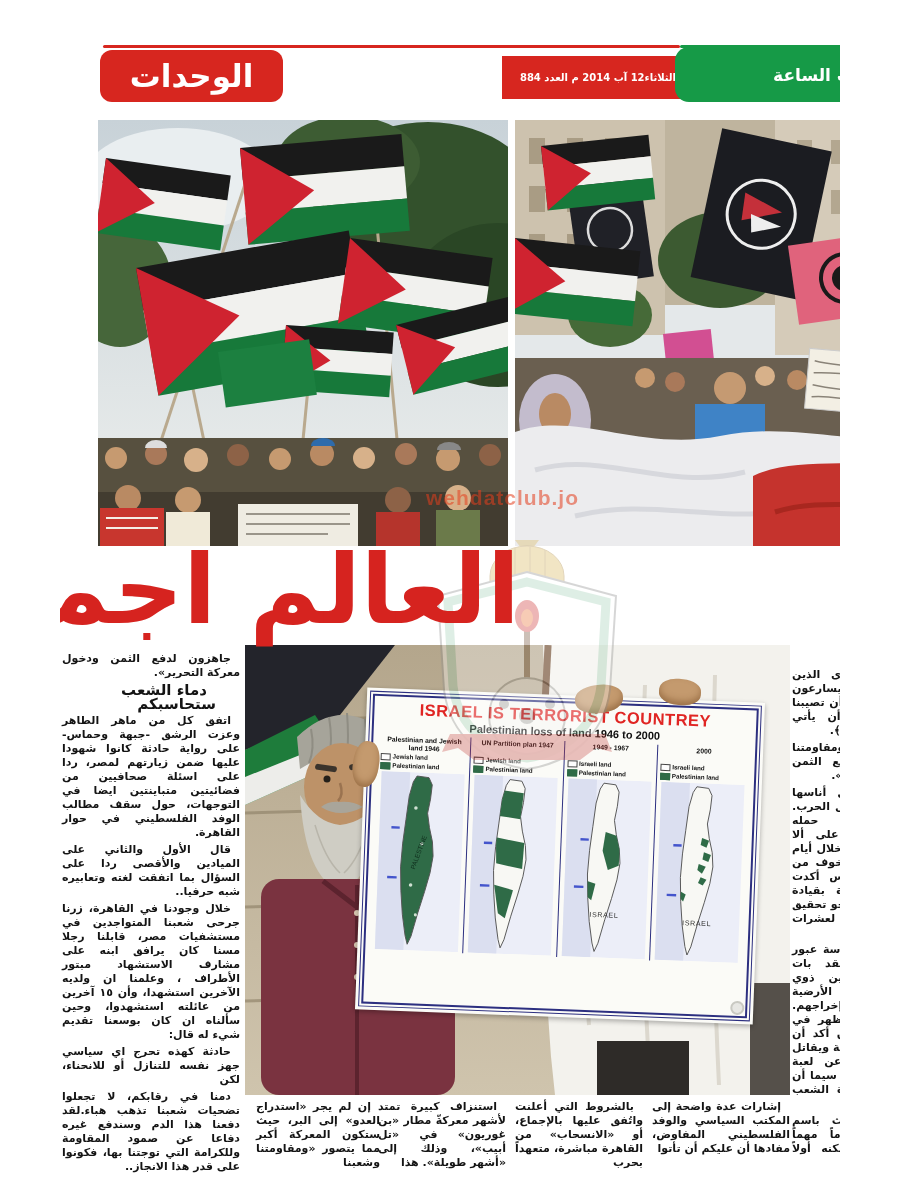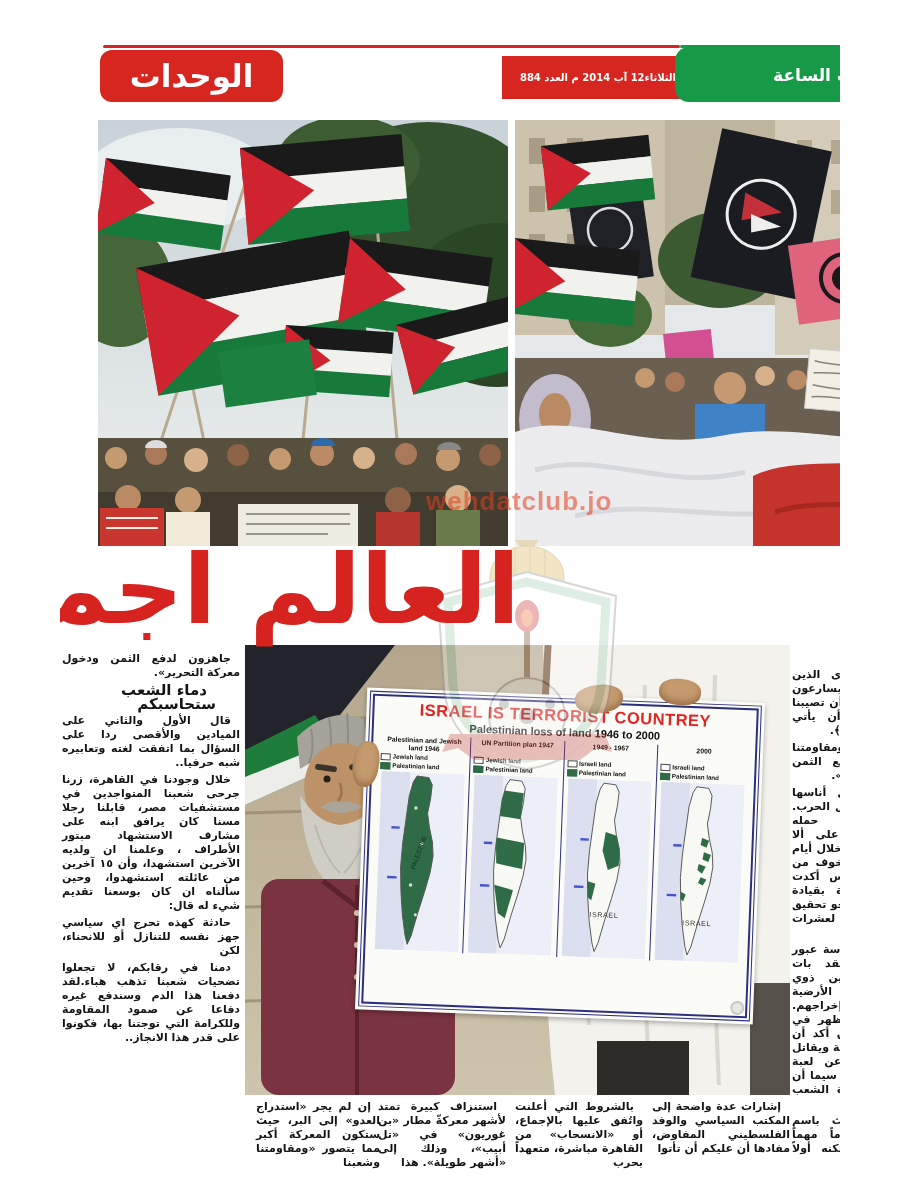--- a/index.html
+++ b/index.html
@@ -21,21 +21,21 @@
   .section-num{font-size:24px;font-weight:bold;font-family:"Liberation Sans",sans-serif;}
   
   .photo{overflow:hidden;background:#ddd;}
   .photo-left{left:38px;top:120px;width:410px;height:426px;}
   .photo-right{left:455px;top:120px;width:407px;height:426px;}
   .photo-mid{left:185px;top:645px;width:545px;height:450px;}
   .photo svg{display:block;}
   
   .headline{right:320px;top:540px;font-size:96px;line-height:1.05;font-weight:bold;color:#d6231f;
             white-space:nowrap;direction:rtl;z-index:6;}
-  .wm-url{left:366px;top:486px;font-family:"Liberation Sans",sans-serif;font-weight:bold;font-size:26px;
+  .wm-url{left:366px;top:486px;font-family:"Liberation Sans",sans-serif;font-weight:bold;font-size:21px;
           letter-spacing:1px;color:rgba(228,62,30,0.55);z-index:5;}
   .crest{left:360px;top:538px;z-index:5;opacity:0.34;}
   
   .ar{direction:rtl;text-align:justify;font-weight:bold;color:#141414;font-size:11px;line-height:14px;}
   .ar p{margin:0 0 3px 0;text-indent:9px;}
   .col-right{left:732px;top:668px;width:166px;height:496px;}
   .col-left{left:2px;top:652px;width:178px;height:512px;}
   .kicker-wrap{left:733px;top:645px;width:163px;text-align:right;direction:rtl;z-index:4;}
   .kicker{display:inline-block;color:#009a4d;font-size:13px;font-weight:bold;
           border-bottom:2px dotted #009a4d;padding-bottom:1px;}
@@ -498,20 +498,21 @@
     <p>وقال تعالى: ﴿فترى الذين في قلوبهم مرض يسارعون فيهم يقولون نخشى أن تصيبنا دائرة فعسى الله أن يأتي بالفتح أو أمر من عنده﴾.</p>
     <p>قال أبو عبيدة «ومقاومتنا وشعبنا جاهزون لدفع الثمن ودخول معركة التحرير».</p>
     <p>المقاومة لن تخذل أناسها الذين ضحوا معها خلال الحرب. هذا العهد الذي حمله المقاومون أجبرهم على ألا يتركوا مواقعهم حتى خلال أيام التهدئة فضلا على الخوف من الغدر الصهيوني. أمس أكدت المقاومة أنها جديرة بقيادة الشعب الفلسطيني نحو تحقيق متطلبات كانت أحلاما لعشرات السنين.</p>
     <p>إن لم يستطلع الساسة عبور النفق السياسي، فقد بات واضحاً أن المقاومين ذوي الخبرة بالأنفاق الأرضية يمتلكون القدرة على إخراجهم. على الأقل، هذا ما ظهر في بيانات المقاومة. بيان أكد أن الكلمة لمن يحمل الراية ويقاتل جيش العدو، بعيداً عن لعبة المحاور الإقليمية، ولا سيما أن المطلوب إنهاء معاناة الشعب الفلسطيني.</p>
     <p>أبو عبيدة، المتحدث باسم «القسام»، قال كلاماً مهماً يحتاج إلى تدقيق، لكنه أولاً وأخيراً أرسل</p>
   </div>
 
   <div class="abs ar col-left">
     <p>جاهزون لدفع الثمن ودخول معركة التحرير».</p>
     <p class="subhead">دماء الشعب ستحاسبكم</p>
+    <p>اتفق كل من ماهر الطاهر وعزت الرشق -جبهة وحماس- على رواية حادثة كانوا شهودا عليها ضمن زيارتهم لمصر، ردا على اسئلة صحافيين من فضائيتين متباينتين ايضا في التوجهات، حول سقف مطالب الوفد الفلسطيني في حوار القاهرة.</p>
     <p>قال الأول والثاني على الميادين والأقصى ردا على السؤال بما اتفقت لغته وتعابيره شبه حرفيا..</p>
     <p>خلال وجودنا في القاهرة، زرنا جرحى شعبنا المتواجدين في مستشفيات مصر، قابلنا رجلا مسنا كان يرافق ابنه على مشارف الاستشهاد مبتور الأطراف ، وعلمنا ان ولديه الآخرين استشهدا، وأن ١٥ آخرين من عائلته استشهدوا، وحين سألناه ان كان بوسعنا تقديم شيء له قال:</p>
     <p>حادثة كهذه تحرج اي سياسي جهز نفسه للتنازل أو للانحناء، لكن</p>
     <p>دمنا في رقابكم، لا تجعلوا تضحيات شعبنا تذهب هباء.لقد دفعنا هذا الدم وسندفع غيره دفاعا عن صمود المقاومة وللكرامة التي توجتنا بها، فكونوا على قدر هذا الانجاز..</p>
   </div>
 
   <div class="abs ar bcol bcol1">
     <p>إشارات عدة واضحة إلى المكتب السياسي والوفد الفلسطيني المفاوض، مفادها أن عليكم أن تأتوا</p>
   </div>
   <div class="abs ar bcol bcol2">

